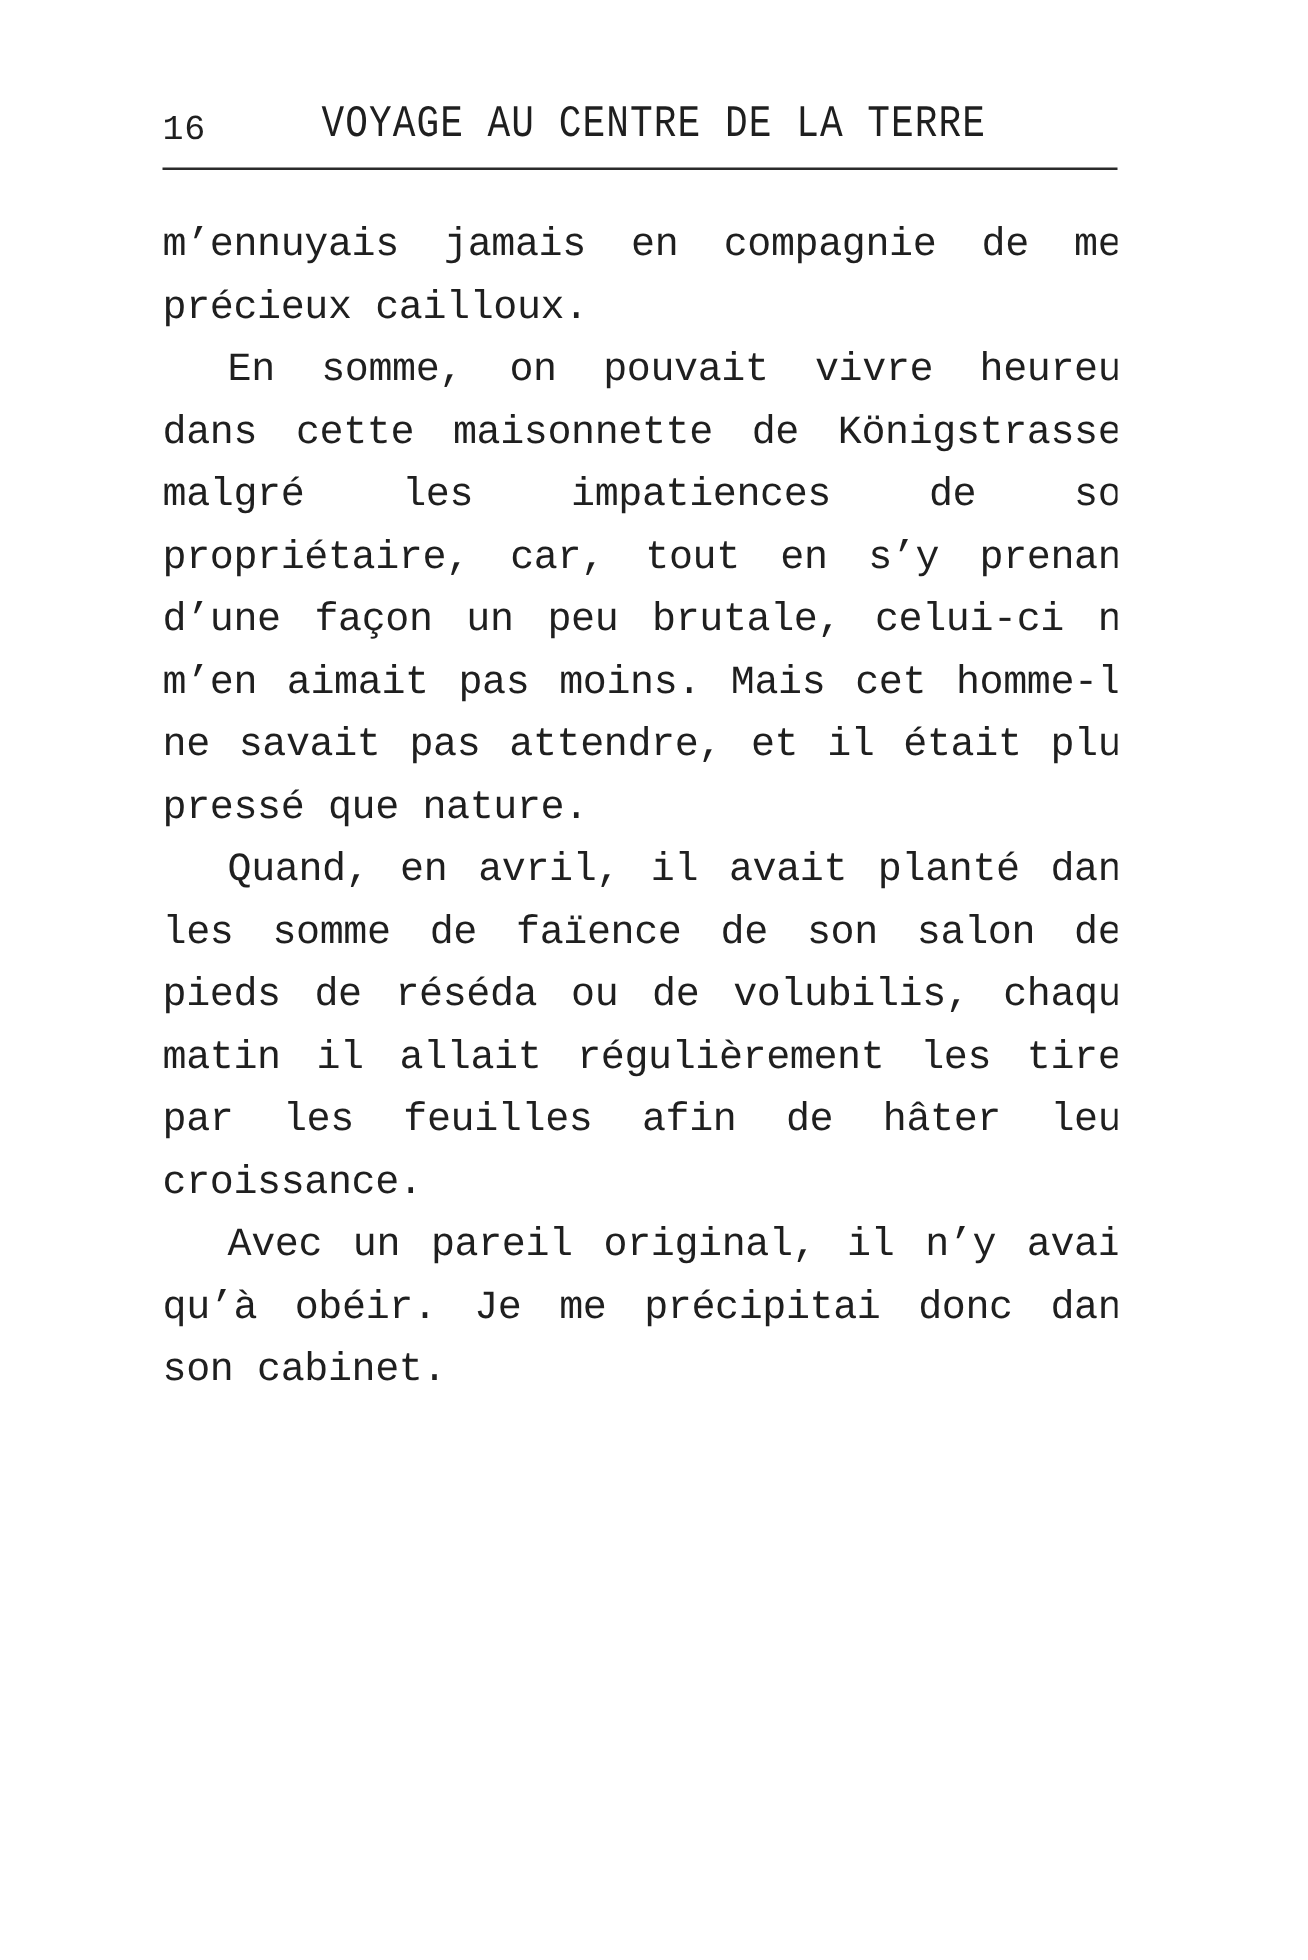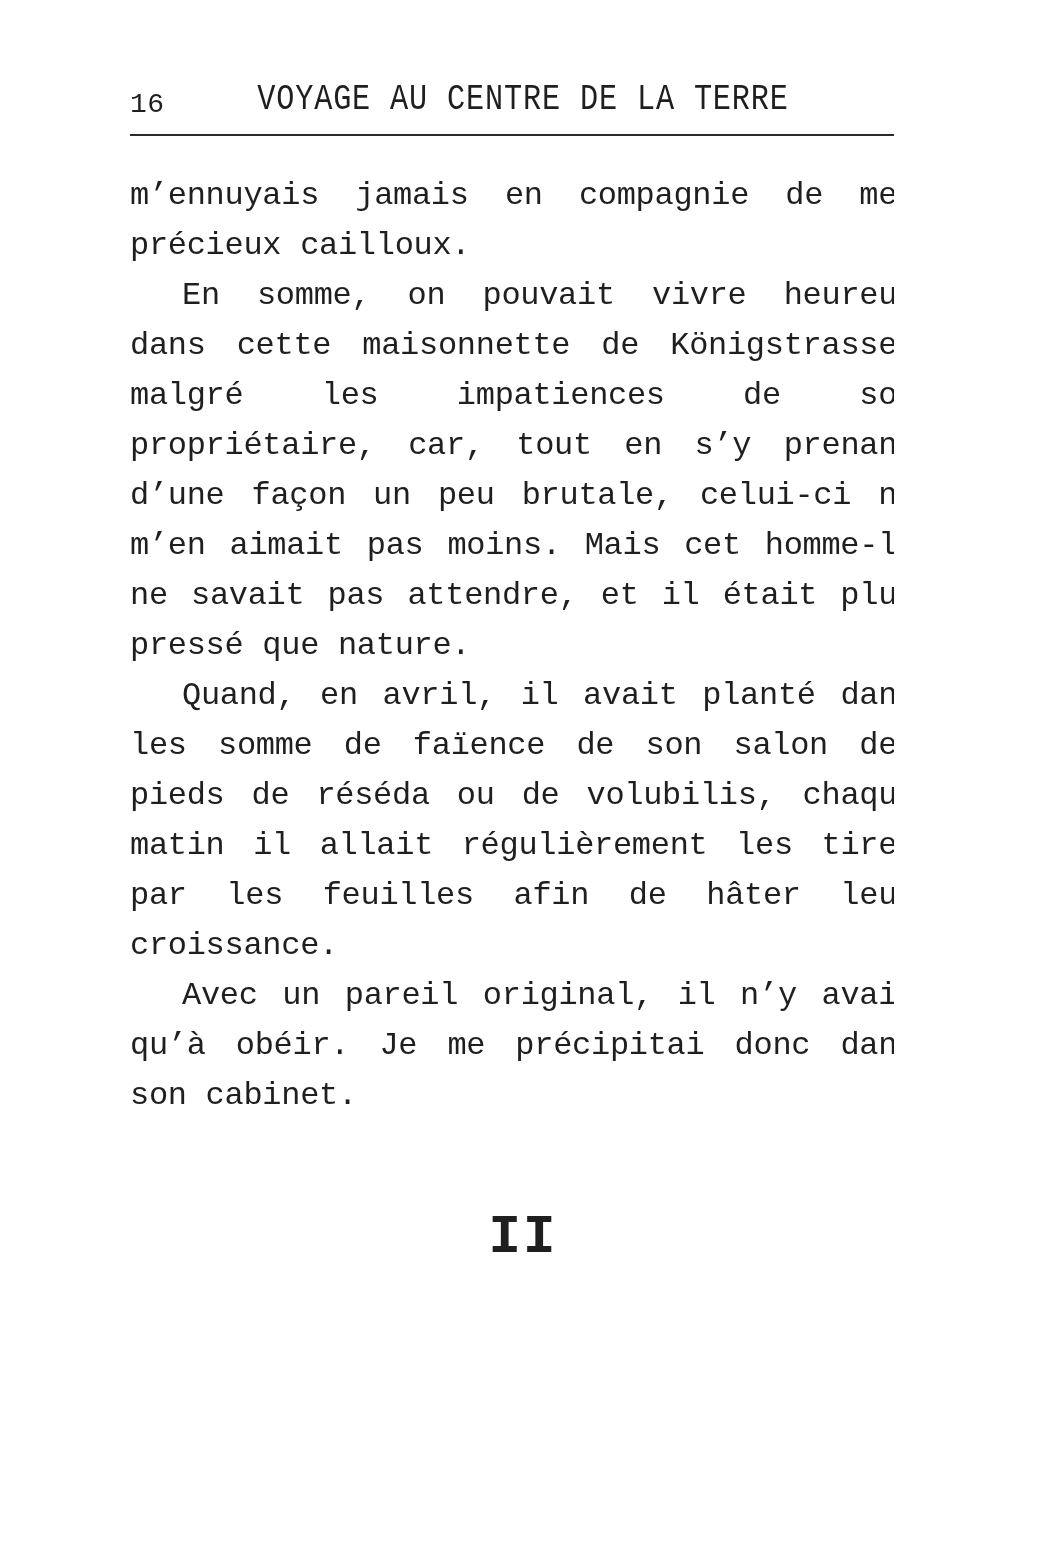--- a/index.html
+++ b/index.html
@@ -93,18 +93,17 @@
   <div class="column">
 
     <p class="no-indent">m’ennuyais jamais en compagnie de mes précieux cailloux.</p>
 
     <p>En somme, on pouvait vivre heureux dans cette maisonnette de Königstrasse, malgré les impatiences de son propriétaire, car, tout en s’y prenant d’une façon un peu brutale, celui-ci ne m’en aimait pas moins. Mais cet homme-là ne savait pas attendre, et il était plus pressé que nature.</p>
 
     <p>Quand, en avril, il avait planté dans les somme de faïence de son salon des pieds de réséda ou de volubilis, chaque matin il allait régulièrement les tirer par les feuilles afin de hâter leur croissance.</p>
 
     <p>Avec un pareil original, il n’y avait qu’à obéir. Je me précipitai donc dans son cabinet.</p>
 
-    <div class="chapter-heading">II</div>
 
 
   </div>
 
 </div>
 
 </body></html>

